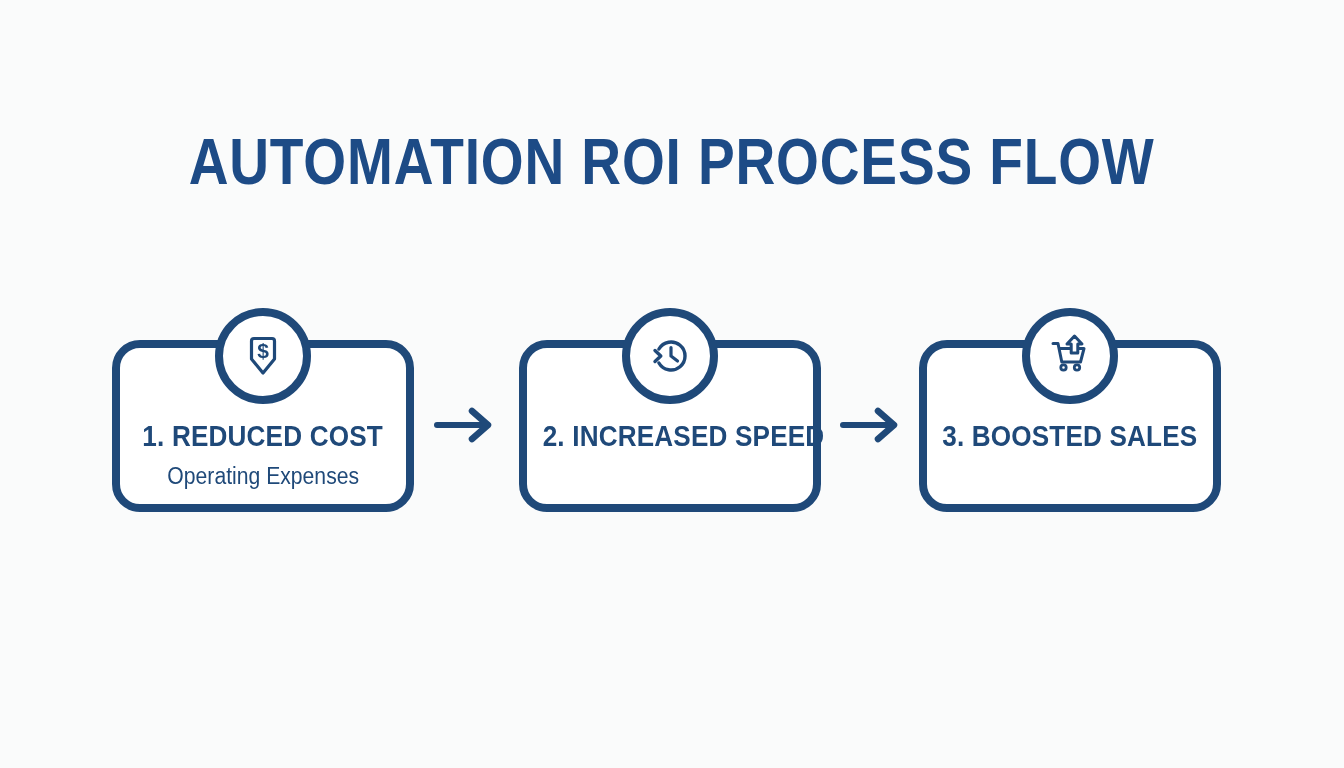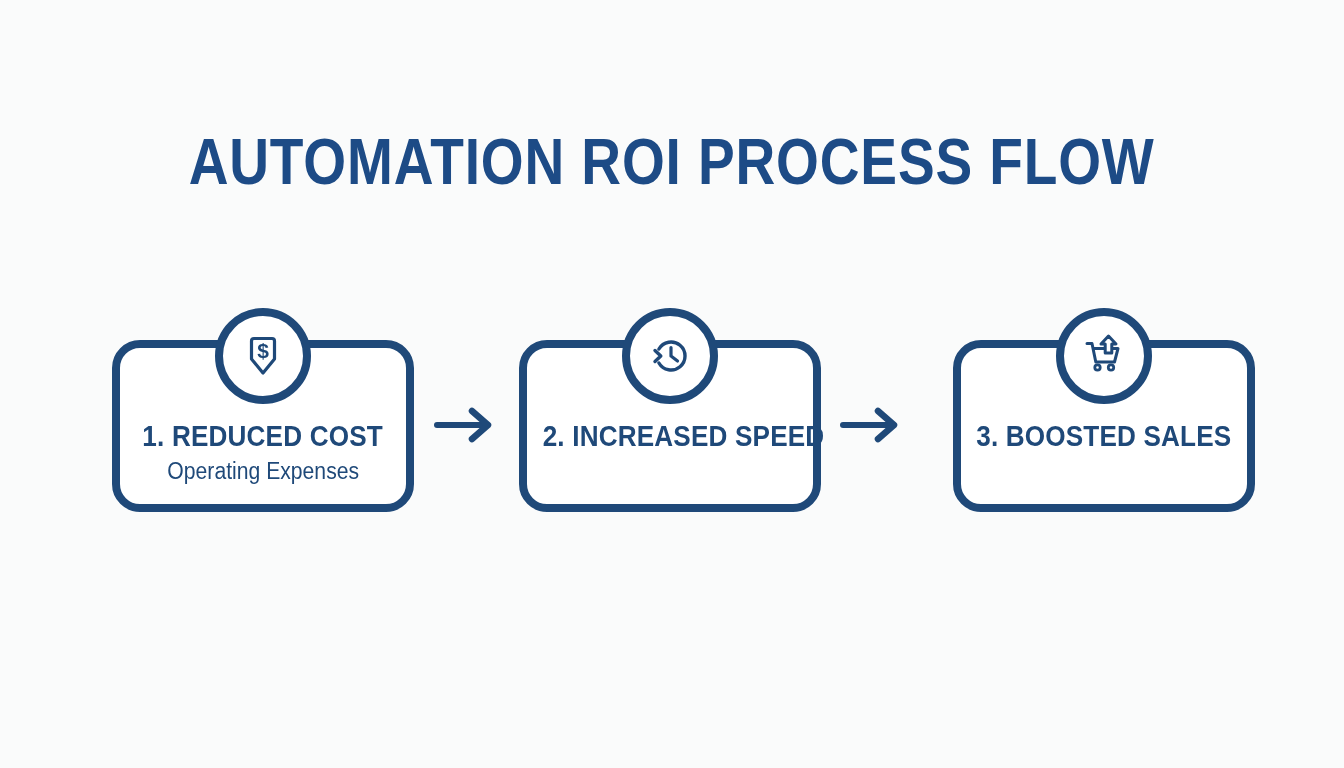--- a/index.html
+++ b/index.html
@@ -33,21 +33,21 @@
   
   .step{
     position:absolute;top:340px;
     width:302px;height:172px;
     background:var(--box);
     border:8px solid var(--navy);
     border-radius:28px;
   }
   .step-1{left:112px;}
   .step-2{left:519px;padding-left:40px;}
-  .step-3{left:953px;padding-left:36px;}
+  .step-3{left:919px;padding-left:36px;}
 
   .badge{
     position:absolute;top:-40px;left:50%;
     transform:translateX(-50%);
     width:96px;height:96px;
     background:var(--box);
     border:8px solid var(--navy);
     border-radius:50%;
     display:flex;align-items:center;justify-content:center;
   }
@@ -56,21 +56,21 @@
     position:absolute;top:72px;left:0;right:0;
     text-align:center;
   }
   .step-title{line-height:32px;white-space:nowrap;text-decoration:underline;}
   .step-title span{
     display:inline-block;
     font-size:29px;font-weight:700;letter-spacing:0.2px;
     transform:scaleX(0.9);
     white-space:nowrap;
   }
-  .step-subtitle{line-height:28px;white-space:nowrap;}
+  .step-subtitle{line-height:28px;margin-top:5px;white-space:nowrap;}
   .step-subtitle span{
     display:inline-block;
     font-size:23px;font-weight:400;
     transform:scaleX(0.92);
     white-space:nowrap;
   }
 
   
   .arrow{position:absolute;top:404px;width:64px;height:42px;}
   .arrow-1{left:434px;}

